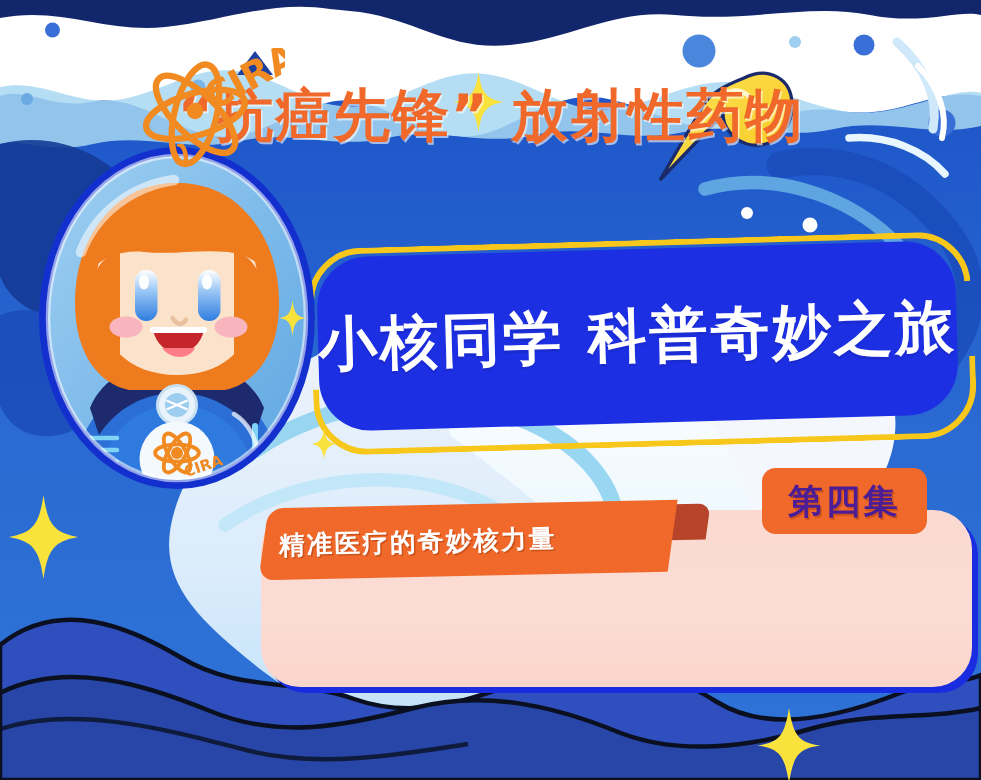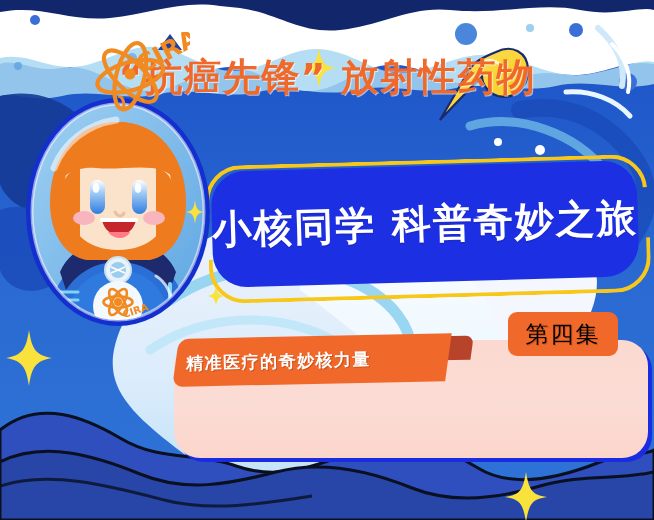--- a/index.html
+++ b/index.html
@@ -48,21 +48,21 @@
     white-space:nowrap;
   }
 
   
   #episode-badge{
     position:absolute;left:508px;top:312px;width:110px;height:44px;z-index:34;
     background:#f0692a;border-radius:9px;
     display:flex;align-items:center;justify-content:center;
   }
   #episode-badge span{
-    color:#000000;font-size:23px;font-weight:normal;letter-spacing:2px;
+    color:#4c1d95;font-size:23px;font-weight:bold;letter-spacing:2px;
     text-shadow:1px 1px 0 rgba(150,40,0,.35);
   }
 
   
   #headline-shadow{
     position:absolute;left:178px;top:344px;width:474px;height:118px;z-index:20;
     background:#1a2ce0;border-radius:26px;
   }
   #headline-panel{
     position:absolute;left:174px;top:340px;width:474px;height:118px;z-index:21;

